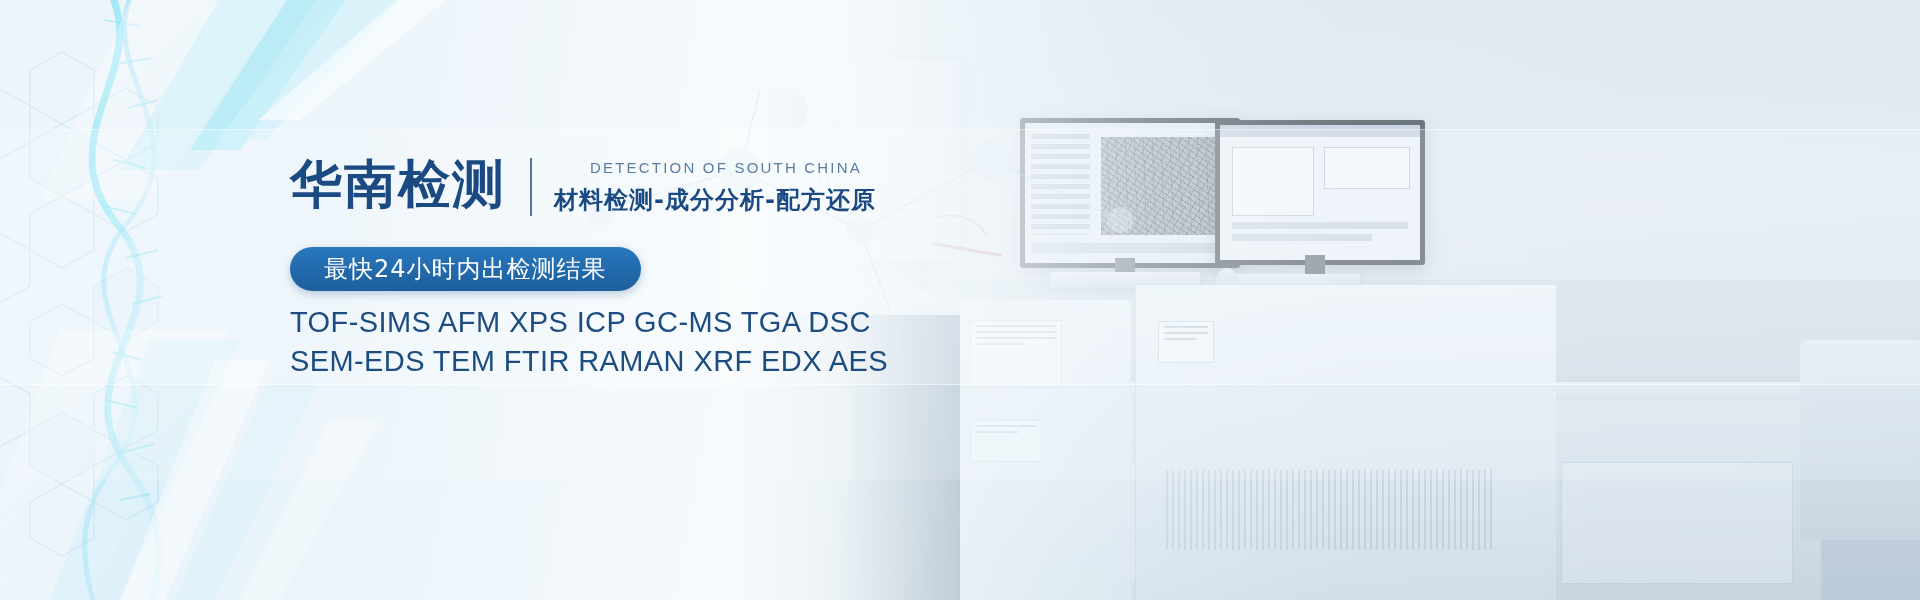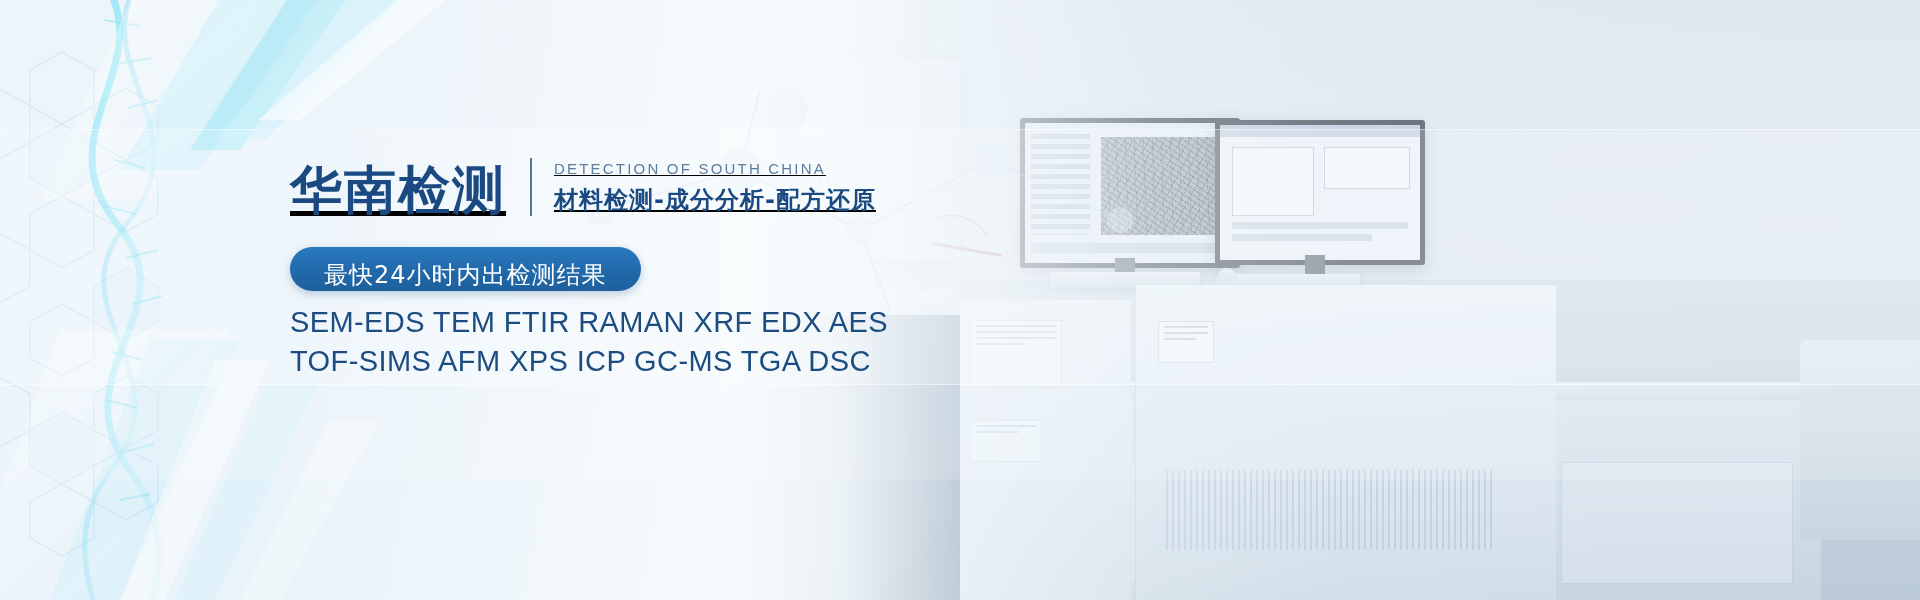--- a/index.html
+++ b/index.html
@@ -131,37 +131,37 @@
   .band{position:absolute;left:0;width:100%;pointer-events:none;}
   .band-a{top:0;height:130px;background:rgba(255,255,255,.16);}
   .band-sep-1{top:129px;height:1px;background:rgba(255,255,255,.55);}
   .band-b{top:130px;height:255px;background:rgba(255,255,255,.30);}
   .band-sep-2{top:384px;height:1px;background:rgba(255,255,255,.5);}
   .band-c{top:385px;height:95px;background:rgba(255,255,255,.14);}
 
   
   .content{position:absolute;left:0;top:0;width:100%;height:100%;}
 
-  .brand{position:absolute;left:290px;top:158px;display:flex;align-items:flex-end;text-decoration:underline;}
+  .brand{position:absolute;left:290px;top:158px;display:flex;align-items:flex-start;}
   .brand-cn{
     font-family:"DejaVu Sans","Liberation Sans",sans-serif;
     font-size:52px;font-weight:bold;color:#1b4a82;letter-spacing:2px;
     line-height:1;
   }
   .brand-div{width:2px;height:58px;background:#1b4a82;opacity:.75;margin:0 22px 0 24px;}
   .brand-right{display:flex;flex-direction:column;justify-content:center;}
   .brand-en{font-size:15px;color:#5d7d9e;letter-spacing:2.2px;line-height:1.3;
-    font-family:"Liberation Sans",sans-serif;}
+    font-family:"Liberation Sans",sans-serif;margin-left:36px;}
   .brand-sub{font-family:"DejaVu Sans","Liberation Sans",sans-serif;
     font-size:24px;font-weight:bold;color:#1b4a82;letter-spacing:1px;margin-top:6px;}
 
   .cta{position:absolute;left:290px;top:247px;
     height:44px;min-width:330px;
     background:linear-gradient(180deg,#2a78bd 0%,#2169ab 55%,#1d5f9c 100%);
-    border-radius:22px;display:flex;align-items:flex-end;justify-content:center;
+    border-radius:22px;display:flex;align-items:center;justify-content:center;
     box-shadow:0 3px 10px rgba(30,80,135,.28);padding:0 34px;box-sizing:border-box;}
   .cta span{font-family:"DejaVu Sans","Liberation Sans",sans-serif;
     font-size:24px;color:#ffffff;letter-spacing:1px;}
 
   .techlist{position:absolute;left:290px;top:303px;}
   .techline{font-family:"Liberation Sans","DejaVu Sans",sans-serif;
     font-size:29px;color:#1d4d80;letter-spacing:.4px;line-height:1.34;
     white-space:nowrap;}
 </style>
 </head>
@@ -365,18 +365,18 @@
         <div class="brand-en">DETECTION OF SOUTH CHINA</div>
         <div class="brand-sub">材料检测-成分分析-配方还原</div>
       </div>
     </div>
 
     <div class="cta">
       <span>最快24小时内出检测结果</span>
     </div>
 
     <div class="techlist">
+      <div class="techline">TOF-SIMS AFM XPS ICP GC-MS TGA DSC</div>
       <div class="techline">SEM-EDS TEM FTIR RAMAN XRF EDX AES</div>
-      <div class="techline">TOF-SIMS AFM XPS ICP GC-MS TGA DSC</div>
     </div>
 
   </div>
 </div>
 
 </body></html>

